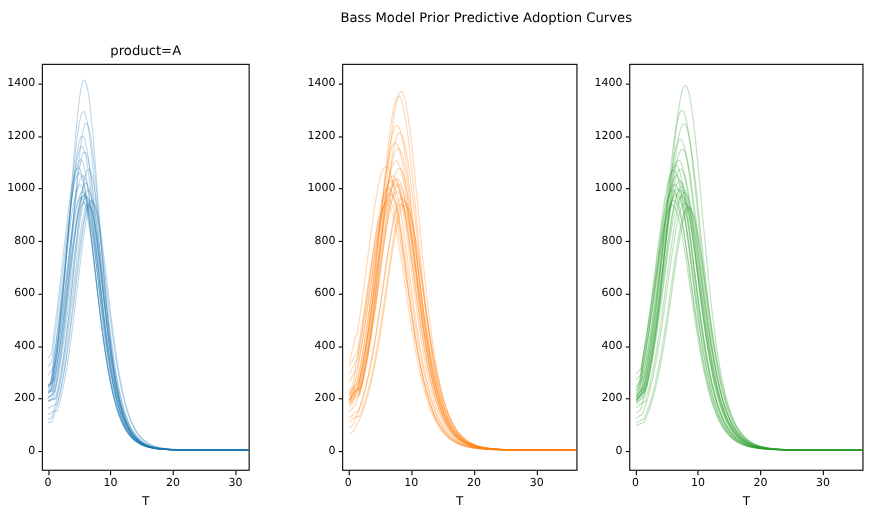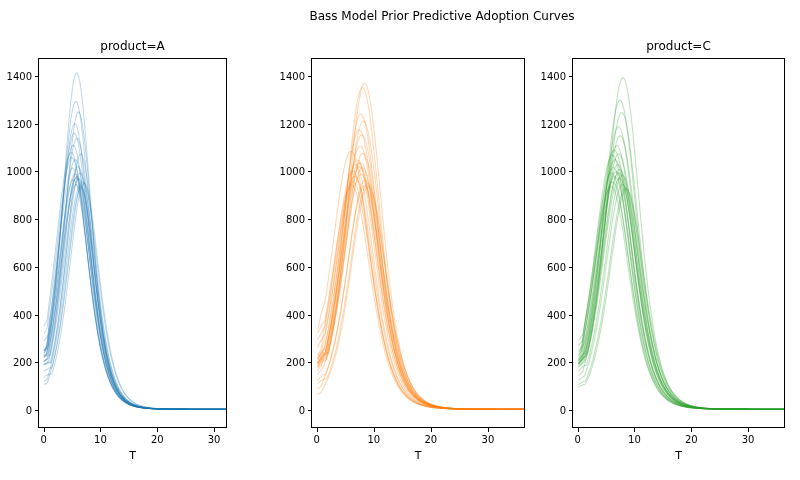--- a/index.html
+++ b/index.html
@@ -215,21 +215,20 @@
         <div class="xtick-mark" style="left: 62.7733px;"></div>
         <div class="xtick-label" style="left: 119.84px;">20</div>
         <div class="xtick-mark" style="left: 119.84px;"></div>
         <div class="xtick-label" style="left: 176.907px;">30</div>
         <div class="xtick-mark" style="left: 176.907px;"></div>
       </div>
     <div class="xlabel">T</div>
   </div>
 
   <div class="panel" id="panel-2" style="left: 572px; width: 213px;">
-    <div class="panel-title">product=C</div>
     <div class="axes-frame">
       <svg preserveAspectRatio="none" viewBox="0 0 213 370">
           <path d="M5.81,305.11 L6.78,303.57 L7.75,302.04 L8.71,300.51 L9.68,298.98 L10.65,297.45 L11.62,296.32 L12.59,296.32 L13.55,296.32 L14.52,296.32 L15.49,293.06 L16.46,288.41 L17.43,283.45 L18.40,278.16 L19.36,272.52 L20.33,266.52 L21.30,260.16 L22.27,253.41 L23.24,246.28 L24.20,238.76 L25.17,230.85 L26.14,222.56 L27.11,213.89 L28.08,204.85 L29.05,195.46 L30.01,185.75 L30.98,175.74 L31.95,165.48 L32.92,155.01 L33.89,144.39 L34.85,133.67 L35.82,122.93 L36.79,112.23 L37.76,101.67 L38.73,91.33 L39.70,81.32 L40.66,71.71 L41.63,62.62 L42.60,54.15 L43.57,46.39 L44.54,39.43 L45.50,33.37 L46.47,28.28 L47.44,24.22 L48.41,21.26 L49.38,19.43 L50.35,18.76 L51.31,19.26 L52.28,20.92 L53.25,23.72 L54.22,27.62 L55.19,32.57 L56.15,38.49 L57.12,45.32 L58.09,52.97 L59.06,61.35 L60.03,70.35 L61.00,79.89 L61.96,89.85 L62.93,100.15 L63.90,110.68 L64.87,121.36 L65.84,132.10 L66.80,142.83 L67.77,153.47 L68.74,163.97 L69.71,174.26 L70.68,184.31 L71.65,194.06 L72.61,203.50 L73.58,212.59 L74.55,221.32 L75.52,229.67 L76.49,237.63 L77.45,245.21 L78.42,252.40 L79.39,259.20 L80.36,265.62 L81.33,271.67 L82.30,277.36 L83.26,282.70 L84.23,287.71 L85.20,292.40 L86.17,296.78 L87.14,300.87 L88.10,304.68 L89.07,308.23 L90.04,311.54 L91.01,314.61 L91.98,317.46 L92.95,320.10 L93.91,322.56 L94.88,324.83 L95.85,326.94 L96.82,328.89 L97.79,330.69 L98.75,332.36 L99.72,333.90 L100.69,335.33 L101.66,336.65 L102.63,337.86 L103.60,338.98 L104.56,340.02 L105.53,340.97 L106.50,341.85 L107.47,342.66 L108.44,343.41 L109.40,344.10 L110.37,344.74 L111.34,345.32 L112.31,345.86 L113.28,346.36 L114.25,346.82 L115.21,347.24 L116.18,347.62 L117.15,347.98 L118.12,348.31 L119.09,348.61 L120.05,348.89 L121.02,349.15 L121.99,349.38 L122.96,349.60 L123.93,349.80 L124.90,349.99 L125.86,350.15 L126.83,350.31 L127.80,350.45 L128.77,350.59 L129.74,350.71 L130.70,350.82 L131.67,350.92 L132.64,351.01 L133.61,351.10 L134.58,351.18 L135.55,351.25 L136.51,351.32 L137.48,351.38 L138.45,351.44 L139.42,351.49 L140.39,351.54 L141.35,351.59 L142.32,351.63 L143.29,351.67 L144.26,351.70 L145.23,351.73 L146.20,351.76 L147.16,351.79 L148.13,351.81 L149.10,351.84 L150.07,351.86 L151.04,351.88 L152.00,351.89 L152.97,351.91 L153.94,351.93 L154.91,351.94 L155.88,351.95 L156.85,351.96 L157.81,351.97 L158.78,351.98 L159.75,351.99 L160.72,352.00 L161.69,352.01 L162.65,352.02 L163.62,352.02 L164.59,352.03 L165.56,352.03 L166.53,352.04 L167.50,352.04 L168.46,352.05 L169.43,352.05 L170.40,352.06 L171.37,352.06 L172.34,352.06 L173.30,352.06 L174.27,352.07 L175.24,352.07 L176.21,352.07 L177.18,352.07 L178.15,352.08 L179.11,352.08 L180.08,352.08 L181.05,352.08 L182.02,352.08 L182.99,352.08 L183.95,352.08 L184.92,352.09 L185.89,352.09 L186.86,352.09 L187.83,352.09 L188.80,352.09 L189.76,352.09 L190.73,352.09 L191.70,352.09 L192.67,352.09 L193.64,352.09 L194.60,352.09 L195.57,352.09 L196.54,352.09 L197.51,352.09 L198.48,352.09 L199.45,352.09 L200.41,352.09 L201.38,352.09 L202.35,352.09 L203.32,352.09 L204.29,352.09 L205.25,352.09 L206.22,352.09 L207.19,352.10 L208.16,352.10 L209.13,352.10 L210.10,352.10 L211.06,352.10 L212.03,352.10 L213.00,352.10" fill="none" stroke="#2ca02c" stroke-opacity="0.3" stroke-width="1.1" stroke-linejoin="round" stroke-linecap="round"></path>
           <path d="M5.81,302.97 L6.78,301.56 L7.75,300.14 L8.71,298.73 L9.68,297.31 L10.65,295.90 L11.62,294.86 L12.59,294.46 L13.55,290.01 L14.52,285.26 L15.49,280.21 L16.46,274.83 L17.43,269.12 L18.40,263.07 L19.36,256.67 L20.33,249.92 L21.30,242.82 L22.27,235.36 L23.24,227.55 L24.20,219.41 L25.17,210.94 L26.14,202.16 L27.11,193.10 L28.08,183.78 L29.05,174.25 L30.01,164.55 L30.98,154.73 L31.95,144.85 L32.92,134.96 L33.89,125.15 L34.85,115.49 L35.82,106.06 L36.79,96.95 L37.76,88.24 L38.73,80.03 L39.70,72.40 L40.66,65.44 L41.63,59.24 L42.60,53.86 L43.57,49.39 L44.54,45.87 L45.50,43.35 L46.47,41.87 L47.44,41.45 L48.41,42.08 L49.38,43.78 L50.35,46.50 L51.31,50.22 L52.28,54.88 L53.25,60.43 L54.22,66.79 L55.19,73.89 L56.15,81.64 L57.12,89.96 L58.09,98.76 L59.06,107.94 L60.03,117.43 L61.00,127.13 L61.96,136.96 L62.93,146.85 L63.90,156.72 L64.87,166.52 L65.84,176.19 L66.80,185.68 L67.77,194.95 L68.74,203.96 L69.71,212.68 L70.68,221.08 L71.65,229.16 L72.61,236.90 L73.58,244.28 L74.55,251.31 L75.52,257.99 L76.49,264.32 L77.45,270.30 L78.42,275.94 L79.39,281.25 L80.36,286.25 L81.33,290.93 L82.30,295.32 L83.26,299.43 L84.23,303.27 L85.20,306.86 L86.17,310.20 L87.14,313.31 L88.10,316.21 L89.07,318.90 L90.04,321.40 L91.01,323.73 L91.98,325.88 L92.95,327.88 L93.91,329.74 L94.88,331.45 L95.85,333.04 L96.82,334.51 L97.79,335.87 L98.75,337.13 L99.72,338.29 L100.69,339.36 L101.66,340.36 L102.63,341.27 L103.60,342.12 L104.56,342.90 L105.53,343.62 L106.50,344.28 L107.47,344.90 L108.44,345.46 L109.40,345.98 L110.37,346.47 L111.34,346.91 L112.31,347.32 L113.28,347.69 L114.25,348.04 L115.21,348.36 L116.18,348.66 L117.15,348.93 L118.12,349.18 L119.09,349.41 L120.05,349.62 L121.02,349.82 L121.99,350.00 L122.96,350.16 L123.93,350.32 L124.90,350.46 L125.86,350.59 L126.83,350.71 L127.80,350.82 L128.77,350.92 L129.74,351.01 L130.70,351.10 L131.67,351.18 L132.64,351.25 L133.61,351.32 L134.58,351.38 L135.55,351.44 L136.51,351.49 L137.48,351.54 L138.45,351.58 L139.42,351.62 L140.39,351.66 L141.35,351.69 L142.32,351.73 L143.29,351.76 L144.26,351.78 L145.23,351.81 L146.20,351.83 L147.16,351.85 L148.13,351.87 L149.10,351.89 L150.07,351.91 L151.04,351.92 L152.00,351.93 L152.97,351.95 L153.94,351.96 L154.91,351.97 L155.88,351.98 L156.85,351.99 L157.81,352.00 L158.78,352.01 L159.75,352.01 L160.72,352.02 L161.69,352.03 L162.65,352.03 L163.62,352.04 L164.59,352.04 L165.56,352.05 L166.53,352.05 L167.50,352.05 L168.46,352.06 L169.43,352.06 L170.40,352.06 L171.37,352.07 L172.34,352.07 L173.30,352.07 L174.27,352.07 L175.24,352.07 L176.21,352.08 L177.18,352.08 L178.15,352.08 L179.11,352.08 L180.08,352.08 L181.05,352.08 L182.02,352.08 L182.99,352.09 L183.95,352.09 L184.92,352.09 L185.89,352.09 L186.86,352.09 L187.83,352.09 L188.80,352.09 L189.76,352.09 L190.73,352.09 L191.70,352.09 L192.67,352.09 L193.64,352.09 L194.60,352.09 L195.57,352.09 L196.54,352.09 L197.51,352.09 L198.48,352.09 L199.45,352.09 L200.41,352.09 L201.38,352.09 L202.35,352.09 L203.32,352.09 L204.29,352.09 L205.25,352.10 L206.22,352.10 L207.19,352.10 L208.16,352.10 L209.13,352.10 L210.10,352.10 L211.06,352.10 L212.03,352.10 L213.00,352.10" fill="none" stroke="#2ca02c" stroke-opacity="0.3" stroke-width="1.1" stroke-linejoin="round" stroke-linecap="round"></path>
           <path d="M5.81,306.80 L6.78,305.45 L7.75,304.10 L8.71,302.74 L9.68,301.39 L10.65,300.04 L11.62,299.05 L12.59,299.05 L13.55,299.05 L14.52,295.29 L15.49,290.95 L16.46,286.32 L17.43,281.40 L18.40,276.16 L19.36,270.61 L20.33,264.73 L21.30,258.52 L22.27,251.98 L23.24,245.10 L24.20,237.89 L25.17,230.34 L26.14,222.48 L27.11,214.32 L28.08,205.87 L29.05,197.15 L30.01,188.21 L30.98,179.07 L31.95,169.78 L32.92,160.39 L33.89,150.95 L34.85,141.53 L35.82,132.19 L36.79,123.01 L37.76,114.06 L38.73,105.43 L39.70,97.21 L40.66,89.47 L41.63,82.29 L42.60,75.77 L43.57,69.98 L44.54,64.98 L45.50,60.85 L46.47,57.63 L47.44,55.36 L48.41,54.08 L49.38,53.81 L50.35,54.54 L51.31,56.27 L52.28,58.98 L53.25,62.62 L54.22,67.16 L55.19,72.52 L56.15,78.66 L57.12,85.49 L58.09,92.93 L59.06,100.90 L60.03,109.32 L61.00,118.11 L61.96,127.17 L62.93,136.43 L63.90,145.82 L64.87,155.25 L65.84,164.68 L66.80,174.03 L67.77,183.26 L68.74,192.31 L69.71,201.16 L70.68,209.75 L71.65,218.08 L72.61,226.11 L73.58,233.82 L74.55,241.22 L75.52,248.28 L76.49,255.01 L77.45,261.40 L78.42,267.45 L79.39,273.18 L80.36,278.59 L81.33,283.68 L82.30,288.47 L83.26,292.97 L84.23,297.18 L85.20,301.13 L86.17,304.82 L87.14,308.27 L88.10,311.48 L89.07,314.48 L90.04,317.27 L91.01,319.87 L91.98,322.28 L92.95,324.52 L93.91,326.61 L94.88,328.54 L95.85,330.33 L96.82,331.99 L97.79,333.53 L98.75,334.95 L99.72,336.27 L100.69,337.49 L101.66,338.61 L102.63,339.65 L103.60,340.62 L104.56,341.51 L105.53,342.33 L106.50,343.09 L107.47,343.79 L108.44,344.44 L109.40,345.04 L110.37,345.59 L111.34,346.10 L112.31,346.57 L113.28,347.00 L114.25,347.40 L115.21,347.77 L116.18,348.11 L117.15,348.42 L118.12,348.71 L119.09,348.97 L120.05,349.22 L121.02,349.45 L121.99,349.65 L122.96,349.85 L123.93,350.02 L124.90,350.19 L125.86,350.34 L126.83,350.48 L127.80,350.60 L128.77,350.72 L129.74,350.83 L130.70,350.93 L131.67,351.02 L132.64,351.11 L133.61,351.18 L134.58,351.26 L135.55,351.32 L136.51,351.38 L137.48,351.44 L138.45,351.49 L139.42,351.54 L140.39,351.58 L141.35,351.62 L142.32,351.66 L143.29,351.70 L144.26,351.73 L145.23,351.76 L146.20,351.78 L147.16,351.81 L148.13,351.83 L149.10,351.85 L150.07,351.87 L151.04,351.89 L152.00,351.91 L152.97,351.92 L153.94,351.93 L154.91,351.95 L155.88,351.96 L156.85,351.97 L157.81,351.98 L158.78,351.99 L159.75,352.00 L160.72,352.01 L161.69,352.01 L162.65,352.02 L163.62,352.03 L164.59,352.03 L165.56,352.04 L166.53,352.04 L167.50,352.05 L168.46,352.05 L169.43,352.05 L170.40,352.06 L171.37,352.06 L172.34,352.06 L173.30,352.07 L174.27,352.07 L175.24,352.07 L176.21,352.07 L177.18,352.07 L178.15,352.08 L179.11,352.08 L180.08,352.08 L181.05,352.08 L182.02,352.08 L182.99,352.08 L183.95,352.08 L184.92,352.09 L185.89,352.09 L186.86,352.09 L187.83,352.09 L188.80,352.09 L189.76,352.09 L190.73,352.09 L191.70,352.09 L192.67,352.09 L193.64,352.09 L194.60,352.09 L195.57,352.09 L196.54,352.09 L197.51,352.09 L198.48,352.09 L199.45,352.09 L200.41,352.09 L201.38,352.09 L202.35,352.09 L203.32,352.09 L204.29,352.09 L205.25,352.09 L206.22,352.09 L207.19,352.10 L208.16,352.10 L209.13,352.10 L210.10,352.10 L211.06,352.10 L212.03,352.10 L213.00,352.10" fill="none" stroke="#2ca02c" stroke-opacity="0.3" stroke-width="1.1" stroke-linejoin="round" stroke-linecap="round"></path>
           <path d="M5.81,302.99 L6.78,301.71 L7.75,300.43 L8.71,299.15 L9.68,297.87 L10.65,296.59 L11.62,294.55 L12.59,290.23 L13.55,285.64 L14.52,280.77 L15.49,275.60 L16.46,270.14 L17.43,264.36 L18.40,258.27 L19.36,251.87 L20.33,245.16 L21.30,238.14 L22.27,230.82 L23.24,223.22 L24.20,215.34 L25.17,207.21 L26.14,198.85 L27.11,190.31 L28.08,181.60 L29.05,172.79 L30.01,163.91 L30.98,155.02 L31.95,146.19 L32.92,137.48 L33.89,128.95 L34.85,120.69 L35.82,112.77 L36.79,105.26 L37.76,98.25 L38.73,91.81 L39.70,86.01 L40.66,80.92 L41.63,76.61 L42.60,73.12 L43.57,70.50 L44.54,68.79 L45.50,68.01 L46.47,68.16 L47.44,69.25 L48.41,71.26 L49.38,74.17 L50.35,77.93 L51.31,82.50 L52.28,87.83 L53.25,93.84 L54.22,100.48 L55.19,107.66 L56.15,115.31 L57.12,123.35 L58.09,131.71 L59.06,140.30 L60.03,149.06 L61.00,157.92 L61.96,166.81 L62.93,175.67 L63.90,184.46 L64.87,193.11 L65.84,201.60 L66.80,209.89 L67.77,217.94 L68.74,225.73 L69.71,233.24 L70.68,240.47 L71.65,247.39 L72.61,254.00 L73.58,260.29 L74.55,266.28 L75.52,271.95 L76.49,277.32 L77.45,282.39 L78.42,287.17 L79.39,291.67 L80.36,295.90 L81.33,299.86 L82.30,303.57 L83.26,307.05 L84.23,310.30 L85.20,313.33 L86.17,316.16 L87.14,318.80 L88.10,321.25 L89.07,323.53 L90.04,325.66 L91.01,327.63 L91.98,329.47 L92.95,331.17 L93.91,332.74 L94.88,334.21 L95.85,335.56 L96.82,336.82 L97.79,337.98 L98.75,339.06 L99.72,340.05 L100.69,340.98 L101.66,341.83 L102.63,342.62 L103.60,343.35 L104.56,344.02 L105.53,344.64 L106.50,345.22 L107.47,345.75 L108.44,346.24 L109.40,346.69 L110.37,347.11 L111.34,347.50 L112.31,347.85 L113.28,348.18 L114.25,348.49 L115.21,348.77 L116.18,349.02 L117.15,349.26 L118.12,349.48 L119.09,349.69 L120.05,349.87 L121.02,350.05 L121.99,350.21 L122.96,350.35 L123.93,350.49 L124.90,350.61 L125.86,350.73 L126.83,350.84 L127.80,350.93 L128.77,351.03 L129.74,351.11 L130.70,351.19 L131.67,351.26 L132.64,351.32 L133.61,351.38 L134.58,351.44 L135.55,351.49 L136.51,351.54 L137.48,351.58 L138.45,351.62 L139.42,351.66 L140.39,351.69 L141.35,351.72 L142.32,351.75 L143.29,351.78 L144.26,351.80 L145.23,351.83 L146.20,351.85 L147.16,351.87 L148.13,351.89 L149.10,351.90 L150.07,351.92 L151.04,351.93 L152.00,351.94 L152.97,351.96 L153.94,351.97 L154.91,351.98 L155.88,351.99 L156.85,352.00 L157.81,352.00 L158.78,352.01 L159.75,352.02 L160.72,352.02 L161.69,352.03 L162.65,352.03 L163.62,352.04 L164.59,352.04 L165.56,352.05 L166.53,352.05 L167.50,352.06 L168.46,352.06 L169.43,352.06 L170.40,352.06 L171.37,352.07 L172.34,352.07 L173.30,352.07 L174.27,352.07 L175.24,352.08 L176.21,352.08 L177.18,352.08 L178.15,352.08 L179.11,352.08 L180.08,352.08 L181.05,352.08 L182.02,352.08 L182.99,352.09 L183.95,352.09 L184.92,352.09 L185.89,352.09 L186.86,352.09 L187.83,352.09 L188.80,352.09 L189.76,352.09 L190.73,352.09 L191.70,352.09 L192.67,352.09 L193.64,352.09 L194.60,352.09 L195.57,352.09 L196.54,352.09 L197.51,352.09 L198.48,352.09 L199.45,352.09 L200.41,352.09 L201.38,352.09 L202.35,352.09 L203.32,352.09 L204.29,352.09 L205.25,352.10 L206.22,352.10 L207.19,352.10 L208.16,352.10 L209.13,352.10 L210.10,352.10 L211.06,352.10 L212.03,352.10 L213.00,352.10" fill="none" stroke="#2ca02c" stroke-opacity="0.3" stroke-width="1.1" stroke-linejoin="round" stroke-linecap="round"></path>
           <path d="M5.81,306.10 L6.78,304.90 L7.75,303.70 L8.71,302.50 L9.68,301.30 L10.65,300.09 L11.62,299.21 L12.59,298.85 L13.55,294.87 L14.52,290.62 L15.49,286.11 L16.46,281.32 L17.43,276.25 L18.40,270.89 L19.36,265.23 L20.33,259.28 L21.30,253.03 L22.27,246.47 L23.24,239.63 L24.20,232.51 L25.17,225.11 L26.14,217.46 L27.11,209.57 L28.08,201.48 L29.05,193.21 L30.01,184.81 L30.98,176.31 L31.95,167.76 L32.92,159.22 L33.89,150.75 L34.85,142.40 L35.82,134.26 L36.79,126.37 L37.76,118.83 L38.73,111.71 L39.70,105.07 L40.66,98.99 L41.63,93.54 L42.60,88.79 L43.57,84.78 L44.54,81.56 L45.50,79.19 L46.47,77.69 L47.44,77.07 L48.41,77.36 L49.38,78.53 L50.35,80.58 L51.31,83.49 L52.28,87.20 L53.25,91.69 L54.22,96.89 L55.19,102.74 L56.15,109.18 L57.12,116.13 L58.09,123.53 L59.06,131.29 L60.03,139.35 L61.00,147.63 L61.96,156.06 L62.93,164.58 L63.90,173.14 L64.87,181.66 L65.84,190.10 L66.80,198.43 L67.77,206.59 L68.74,214.55 L69.71,222.29 L70.68,229.79 L71.65,237.02 L72.61,243.96 L73.58,250.62 L74.55,256.99 L75.52,263.05 L76.49,268.82 L77.45,274.29 L78.42,279.47 L79.39,284.36 L80.36,288.98 L81.33,293.32 L82.30,297.40 L83.26,301.23 L84.23,304.82 L85.20,308.19 L86.17,311.33 L87.14,314.27 L88.10,317.01 L89.07,319.57 L90.04,321.95 L91.01,324.17 L91.98,326.23 L92.95,328.15 L93.91,329.93 L94.88,331.59 L95.85,333.12 L96.82,334.55 L97.79,335.87 L98.75,337.09 L99.72,338.23 L100.69,339.28 L101.66,340.25 L102.63,341.15 L103.60,341.99 L104.56,342.76 L105.53,343.47 L106.50,344.13 L107.47,344.74 L108.44,345.31 L109.40,345.83 L110.37,346.31 L111.34,346.75 L112.31,347.16 L113.28,347.54 L114.25,347.89 L115.21,348.22 L116.18,348.52 L117.15,348.79 L118.12,349.05 L119.09,349.28 L120.05,349.50 L121.02,349.70 L121.99,349.89 L122.96,350.06 L123.93,350.22 L124.90,350.36 L125.86,350.50 L126.83,350.62 L127.80,350.73 L128.77,350.84 L129.74,350.94 L130.70,351.03 L131.67,351.11 L132.64,351.19 L133.61,351.26 L134.58,351.32 L135.55,351.38 L136.51,351.44 L137.48,351.49 L138.45,351.54 L139.42,351.58 L140.39,351.62 L141.35,351.66 L142.32,351.69 L143.29,351.72 L144.26,351.75 L145.23,351.78 L146.20,351.80 L147.16,351.83 L148.13,351.85 L149.10,351.87 L150.07,351.88 L151.04,351.90 L152.00,351.92 L152.97,351.93 L153.94,351.94 L154.91,351.95 L155.88,351.97 L156.85,351.98 L157.81,351.99 L158.78,351.99 L159.75,352.00 L160.72,352.01 L161.69,352.02 L162.65,352.02 L163.62,352.03 L164.59,352.03 L165.56,352.04 L166.53,352.04 L167.50,352.05 L168.46,352.05 L169.43,352.05 L170.40,352.06 L171.37,352.06 L172.34,352.06 L173.30,352.07 L174.27,352.07 L175.24,352.07 L176.21,352.07 L177.18,352.07 L178.15,352.08 L179.11,352.08 L180.08,352.08 L181.05,352.08 L182.02,352.08 L182.99,352.08 L183.95,352.08 L184.92,352.09 L185.89,352.09 L186.86,352.09 L187.83,352.09 L188.80,352.09 L189.76,352.09 L190.73,352.09 L191.70,352.09 L192.67,352.09 L193.64,352.09 L194.60,352.09 L195.57,352.09 L196.54,352.09 L197.51,352.09 L198.48,352.09 L199.45,352.09 L200.41,352.09 L201.38,352.09 L202.35,352.09 L203.32,352.09 L204.29,352.09 L205.25,352.09 L206.22,352.09 L207.19,352.09 L208.16,352.10 L209.13,352.10 L210.10,352.10 L211.06,352.10 L212.03,352.10 L213.00,352.10" fill="none" stroke="#2ca02c" stroke-opacity="0.3" stroke-width="1.1" stroke-linejoin="round" stroke-linecap="round"></path>
           <path d="M5.81,302.53 L6.78,301.37 L7.75,300.21 L8.71,299.05 L9.68,297.89 L10.65,295.16 L11.62,289.84 L12.59,285.33 L13.55,280.55 L14.52,275.50 L15.49,270.17 L16.46,264.56 L17.43,258.66 L18.40,252.47 L19.36,246.01 L20.33,239.27 L21.30,232.27 L22.27,225.02 L23.24,217.54 L24.20,209.86 L25.17,201.99 L26.14,193.98 L27.11,185.87 L28.08,177.69 L29.05,169.50 L30.01,161.34 L30.98,153.29 L31.95,145.40 L32.92,137.73 L33.89,130.36 L34.85,123.36 L35.82,116.79 L36.79,110.72 L37.76,105.23 L38.73,100.37 L39.70,96.20 L40.66,92.77 L41.63,90.13 L42.60,88.30 L43.57,87.31 L44.54,87.17 L45.50,87.89 L46.47,89.45 L47.44,91.84 L48.41,95.02 L49.38,98.96 L50.35,103.61 L51.31,108.91 L52.28,114.79 L53.25,121.21 L54.22,128.08 L55.19,135.34 L56.15,142.92 L57.12,150.75 L58.09,158.76 L59.06,166.89 L60.03,175.07 L61.00,183.26 L61.96,191.40 L62.93,199.45 L63.90,207.37 L64.87,215.11 L65.84,222.66 L66.80,229.98 L67.77,237.07 L68.74,243.89 L69.71,250.44 L70.68,256.71 L71.65,262.71 L72.61,268.41 L73.58,273.83 L74.55,278.97 L75.52,283.84 L76.49,288.43 L77.45,292.76 L78.42,296.83 L79.39,300.66 L80.36,304.26 L81.33,307.63 L82.30,310.78 L83.26,313.73 L84.23,316.49 L85.20,319.06 L86.17,321.46 L87.14,323.70 L88.10,325.78 L89.07,327.71 L90.04,329.51 L91.01,331.19 L91.98,332.74 L92.95,334.19 L93.91,335.53 L94.88,336.77 L95.85,337.92 L96.82,338.99 L97.79,339.98 L98.75,340.89 L99.72,341.74 L100.69,342.52 L101.66,343.25 L102.63,343.92 L103.60,344.55 L104.56,345.12 L105.53,345.65 L106.50,346.15 L107.47,346.60 L108.44,347.02 L109.40,347.41 L110.37,347.77 L111.34,348.10 L112.31,348.41 L113.28,348.69 L114.25,348.95 L115.21,349.19 L116.18,349.42 L117.15,349.62 L118.12,349.81 L119.09,349.99 L120.05,350.15 L121.02,350.30 L121.99,350.44 L122.96,350.57 L123.93,350.68 L124.90,350.79 L125.86,350.89 L126.83,350.99 L127.80,351.07 L128.77,351.15 L129.74,351.22 L130.70,351.29 L131.67,351.35 L132.64,351.41 L133.61,351.46 L134.58,351.51 L135.55,351.56 L136.51,351.60 L137.48,351.64 L138.45,351.67 L139.42,351.71 L140.39,351.74 L141.35,351.76 L142.32,351.79 L143.29,351.81 L144.26,351.83 L145.23,351.86 L146.20,351.87 L147.16,351.89 L148.13,351.91 L149.10,351.92 L150.07,351.94 L151.04,351.95 L152.00,351.96 L152.97,351.97 L153.94,351.98 L154.91,351.99 L155.88,352.00 L156.85,352.00 L157.81,352.01 L158.78,352.02 L159.75,352.02 L160.72,352.03 L161.69,352.04 L162.65,352.04 L163.62,352.04 L164.59,352.05 L165.56,352.05 L166.53,352.06 L167.50,352.06 L168.46,352.06 L169.43,352.06 L170.40,352.07 L171.37,352.07 L172.34,352.07 L173.30,352.07 L174.27,352.08 L175.24,352.08 L176.21,352.08 L177.18,352.08 L178.15,352.08 L179.11,352.08 L180.08,352.08 L181.05,352.08 L182.02,352.09 L182.99,352.09 L183.95,352.09 L184.92,352.09 L185.89,352.09 L186.86,352.09 L187.83,352.09 L188.80,352.09 L189.76,352.09 L190.73,352.09 L191.70,352.09 L192.67,352.09 L193.64,352.09 L194.60,352.09 L195.57,352.09 L196.54,352.09 L197.51,352.09 L198.48,352.09 L199.45,352.09 L200.41,352.09 L201.38,352.09 L202.35,352.09 L203.32,352.09 L204.29,352.09 L205.25,352.10 L206.22,352.10 L207.19,352.10 L208.16,352.10 L209.13,352.10 L210.10,352.10 L211.06,352.10 L212.03,352.10 L213.00,352.10" fill="none" stroke="#2ca02c" stroke-opacity="0.3" stroke-width="1.1" stroke-linejoin="round" stroke-linecap="round"></path>
           <path d="M5.81,306.60 L6.78,305.51 L7.75,304.42 L8.71,303.33 L9.68,302.24 L10.65,301.16 L11.62,299.36 L12.59,295.48 L13.55,291.35 L14.52,286.97 L15.49,282.33 L16.46,277.43 L17.43,272.25 L18.40,266.81 L19.36,261.08 L20.33,255.09 L21.30,248.82 L22.27,242.30 L23.24,235.52 L24.20,228.50 L25.17,221.26 L26.14,213.82 L27.11,206.22 L28.08,198.47 L29.05,190.63 L30.01,182.72 L30.98,174.81 L31.95,166.93 L32.92,159.15 L33.89,151.53 L34.85,144.13 L35.82,137.02 L36.79,130.26 L37.76,123.92 L38.73,118.07 L39.70,112.77 L40.66,108.08 L41.63,104.05 L42.60,100.74 L43.57,98.18 L44.54,96.41 L45.50,95.45 L46.47,95.30 L47.44,95.98 L48.41,97.48 L49.38,99.77 L50.35,102.83 L51.31,106.61 L52.28,111.08 L53.25,116.18 L54.22,121.85 L55.19,128.02 L56.15,134.65 L57.12,141.65 L58.09,148.95 L59.06,156.51 L60.03,164.24 L61.00,172.09 L61.96,179.99 L62.93,187.91 L63.90,195.78 L64.87,203.56 L65.84,211.22 L66.80,218.72 L67.77,226.03 L68.74,233.13 L69.71,239.99 L70.68,246.60 L71.65,252.96 L72.61,259.05 L73.58,264.87 L74.55,270.41 L75.52,275.67 L76.49,280.67 L77.45,285.40 L78.42,289.87 L79.39,294.08 L80.36,298.05 L81.33,301.78 L82.30,305.28 L83.26,308.57 L84.23,311.64 L85.20,314.52 L86.17,317.21 L87.14,319.72 L88.10,322.06 L89.07,324.24 L90.04,326.28 L91.01,328.17 L91.98,329.93 L92.95,331.57 L93.91,333.09 L94.88,334.50 L95.85,335.81 L96.82,337.03 L97.79,338.16 L98.75,339.20 L99.72,340.17 L100.69,341.07 L101.66,341.90 L102.63,342.67 L103.60,343.39 L104.56,344.05 L105.53,344.66 L106.50,345.22 L107.47,345.74 L108.44,346.23 L109.40,346.67 L110.37,347.09 L111.34,347.47 L112.31,347.82 L113.28,348.15 L114.25,348.45 L115.21,348.73 L116.18,348.99 L117.15,349.23 L118.12,349.45 L119.09,349.65 L120.05,349.84 L121.02,350.01 L121.99,350.17 L122.96,350.32 L123.93,350.45 L124.90,350.58 L125.86,350.70 L126.83,350.80 L127.80,350.90 L128.77,351.00 L129.74,351.08 L130.70,351.16 L131.67,351.23 L132.64,351.30 L133.61,351.36 L134.58,351.42 L135.55,351.47 L136.51,351.52 L137.48,351.56 L138.45,351.60 L139.42,351.64 L140.39,351.68 L141.35,351.71 L142.32,351.74 L143.29,351.77 L144.26,351.79 L145.23,351.81 L146.20,351.84 L147.16,351.86 L148.13,351.87 L149.10,351.89 L150.07,351.91 L151.04,351.92 L152.00,351.94 L152.97,351.95 L153.94,351.96 L154.91,351.97 L155.88,351.98 L156.85,351.99 L157.81,352.00 L158.78,352.00 L159.75,352.01 L160.72,352.02 L161.69,352.02 L162.65,352.03 L163.62,352.04 L164.59,352.04 L165.56,352.04 L166.53,352.05 L167.50,352.05 L168.46,352.06 L169.43,352.06 L170.40,352.06 L171.37,352.06 L172.34,352.07 L173.30,352.07 L174.27,352.07 L175.24,352.07 L176.21,352.07 L177.18,352.08 L178.15,352.08 L179.11,352.08 L180.08,352.08 L181.05,352.08 L182.02,352.08 L182.99,352.08 L183.95,352.09 L184.92,352.09 L185.89,352.09 L186.86,352.09 L187.83,352.09 L188.80,352.09 L189.76,352.09 L190.73,352.09 L191.70,352.09 L192.67,352.09 L193.64,352.09 L194.60,352.09 L195.57,352.09 L196.54,352.09 L197.51,352.09 L198.48,352.09 L199.45,352.09 L200.41,352.09 L201.38,352.09 L202.35,352.09 L203.32,352.09 L204.29,352.09 L205.25,352.09 L206.22,352.09 L207.19,352.10 L208.16,352.10 L209.13,352.10 L210.10,352.10 L211.06,352.10 L212.03,352.10 L213.00,352.10" fill="none" stroke="#2ca02c" stroke-opacity="0.3" stroke-width="1.1" stroke-linejoin="round" stroke-linecap="round"></path>
           <path d="M5.81,300.87 L6.78,299.76 L7.75,298.65 L8.71,297.55 L9.68,294.67 L10.65,289.39 L11.62,283.18 L12.59,278.39 L13.55,273.33 L14.52,268.01 L15.49,262.43 L16.46,256.58 L17.43,250.48 L18.40,244.12 L19.36,237.52 L20.33,230.69 L21.30,223.65 L22.27,216.43 L23.24,209.04 L24.20,201.52 L25.17,193.91 L26.14,186.24 L27.11,178.57 L28.08,170.93 L29.05,163.40 L30.01,156.01 L30.98,148.84 L31.95,141.94 L32.92,135.39 L33.89,129.24 L34.85,123.56 L35.82,118.40 L36.79,113.83 L37.76,109.91 L38.73,106.66 L39.70,104.14 L40.66,102.38 L41.63,101.39 L42.60,101.20 L43.57,101.79 L44.54,103.17 L45.50,105.32 L46.47,108.21 L47.44,111.80 L48.41,116.06 L49.38,120.93 L50.35,126.36 L51.31,132.28 L52.28,138.64 L53.25,145.38 L54.22,152.42 L55.19,159.71 L56.15,167.18 L57.12,174.77 L58.09,182.43 L59.06,190.11 L60.03,197.76 L61.00,205.33 L61.96,212.78 L62.93,220.09 L63.90,227.23 L64.87,234.16 L65.84,240.87 L66.80,247.35 L67.77,253.58 L68.74,259.56 L69.71,265.28 L70.68,270.73 L71.65,275.91 L72.61,280.84 L73.58,285.50 L74.55,289.92 L75.52,294.08 L76.49,298.01 L77.45,301.70 L78.42,305.18 L79.39,308.44 L80.36,311.49 L81.33,314.35 L82.30,317.03 L83.26,319.53 L84.23,321.86 L85.20,324.04 L86.17,326.07 L87.14,327.96 L88.10,329.72 L89.07,331.36 L90.04,332.88 L91.01,334.30 L91.98,335.61 L92.95,336.83 L93.91,337.97 L94.88,339.02 L95.85,339.99 L96.82,340.90 L97.79,341.74 L98.75,342.51 L99.72,343.23 L100.69,343.90 L101.66,344.52 L102.63,345.09 L103.60,345.62 L104.56,346.11 L105.53,346.56 L106.50,346.98 L107.47,347.37 L108.44,347.72 L109.40,348.06 L110.37,348.36 L111.34,348.65 L112.31,348.91 L113.28,349.15 L114.25,349.37 L115.21,349.58 L116.18,349.77 L117.15,349.95 L118.12,350.11 L119.09,350.26 L120.05,350.40 L121.02,350.53 L121.99,350.65 L122.96,350.76 L123.93,350.86 L124.90,350.96 L125.86,351.04 L126.83,351.12 L127.80,351.20 L128.77,351.27 L129.74,351.33 L130.70,351.39 L131.67,351.44 L132.64,351.49 L133.61,351.54 L134.58,351.58 L135.55,351.62 L136.51,351.66 L137.48,351.69 L138.45,351.72 L139.42,351.75 L140.39,351.78 L141.35,351.80 L142.32,351.82 L143.29,351.84 L144.26,351.86 L145.23,351.88 L146.20,351.90 L147.16,351.91 L148.13,351.93 L149.10,351.94 L150.07,351.95 L151.04,351.96 L152.00,351.97 L152.97,351.98 L153.94,351.99 L154.91,352.00 L155.88,352.01 L156.85,352.01 L157.81,352.02 L158.78,352.03 L159.75,352.03 L160.72,352.04 L161.69,352.04 L162.65,352.05 L163.62,352.05 L164.59,352.05 L165.56,352.06 L166.53,352.06 L167.50,352.06 L168.46,352.06 L169.43,352.07 L170.40,352.07 L171.37,352.07 L172.34,352.07 L173.30,352.08 L174.27,352.08 L175.24,352.08 L176.21,352.08 L177.18,352.08 L178.15,352.08 L179.11,352.08 L180.08,352.08 L181.05,352.09 L182.02,352.09 L182.99,352.09 L183.95,352.09 L184.92,352.09 L185.89,352.09 L186.86,352.09 L187.83,352.09 L188.80,352.09 L189.76,352.09 L190.73,352.09 L191.70,352.09 L192.67,352.09 L193.64,352.09 L194.60,352.09 L195.57,352.09 L196.54,352.09 L197.51,352.09 L198.48,352.09 L199.45,352.09 L200.41,352.09 L201.38,352.09 L202.35,352.09 L203.32,352.09 L204.29,352.10 L205.25,352.10 L206.22,352.10 L207.19,352.10 L208.16,352.10 L209.13,352.10 L210.10,352.10 L211.06,352.10 L212.03,352.10 L213.00,352.10" fill="none" stroke="#2ca02c" stroke-opacity="0.3" stroke-width="1.1" stroke-linejoin="round" stroke-linecap="round"></path>

